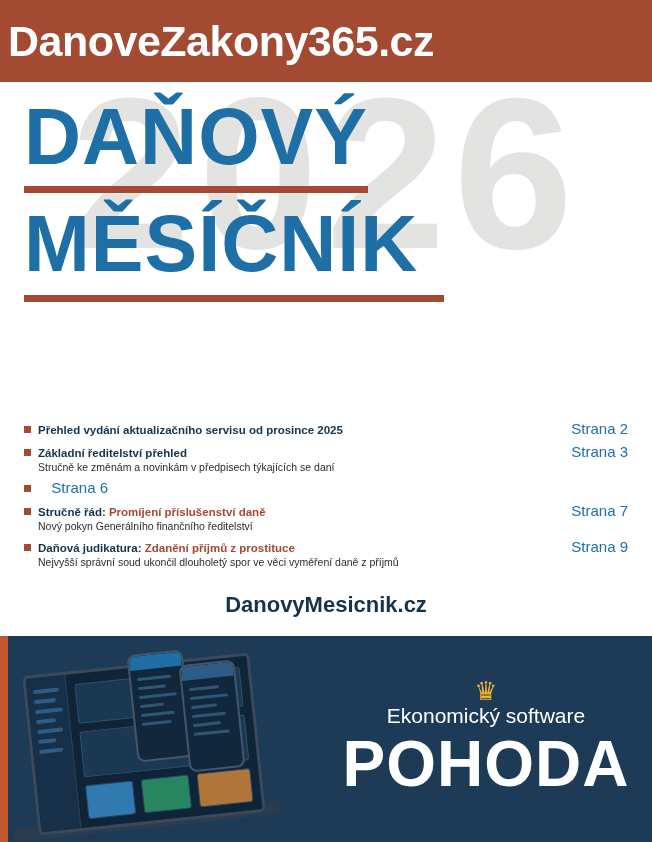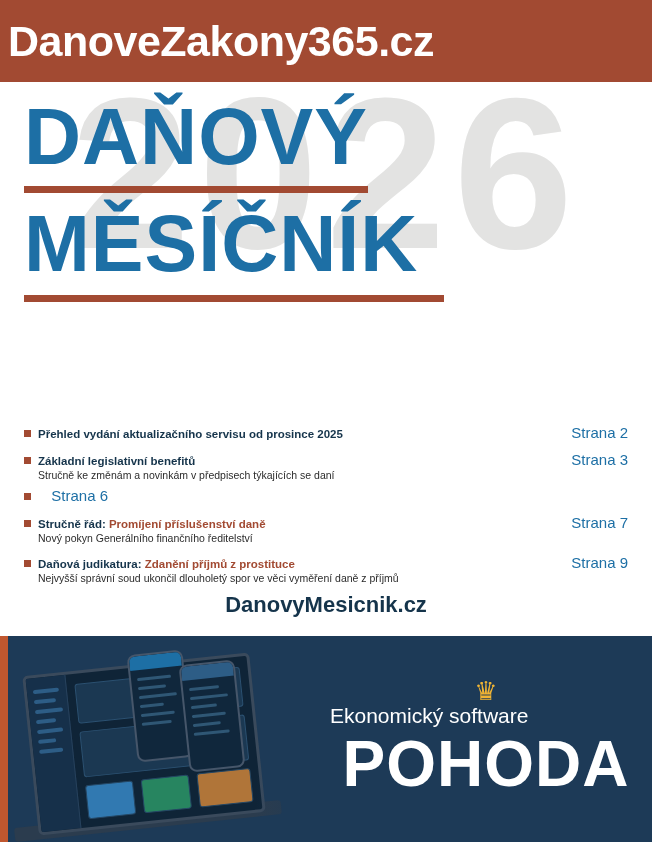--- a/index.html
+++ b/index.html
@@ -112,21 +112,20 @@
     flex: 0 0 auto;
     margin-right: 7px;
     position: relative;
     top: -1px;
   }
   .toc-title {
     font-size: 11.5px;
     font-weight: bold;
     color: #15344b;
     flex: 1 1 auto;
-    margin-top: 8px;
   }
   .toc-title .lead { color: #15344b; }
   .toc-title .rest { color: #a24a32; }
   .toc-page {
     font-size: 15px;
     font-weight: normal;
     color: #1d6fa5;
     flex: 0 0 auto;
     text-align: right;
     width: 70px;
@@ -169,20 +168,21 @@
     width: 40px; height: 22px;
     color: #f0b434;
     font-size: 26px;
     line-height: 1;
     text-align: center;
   }
   .advert .eco {
     position: absolute;
     left: 330px; top: 68px;
     width: 312px;
+    text-align: center;
     color: #ffffff;
     font-size: 21px;
   }
   .advert .pohoda {
     position: absolute;
     left: 330px; top: 96px;
     width: 312px;
     text-align: center;
     color: #ffffff;
     font-size: 64px;
@@ -287,21 +287,21 @@
         <span class="bullet"></span>
         <span class="toc-title"><span class="lead"></span> <span class="lead">Přehled vydání aktualizačního servisu od prosince 2025</span></span>
         <span class="toc-page">Strana 2</span>
       </div>
       <div class="toc-desc"></div>
     </div>
 
     <div class="toc-item">
       <div class="toc-row">
         <span class="bullet"></span>
-        <span class="toc-title"><span class="lead"></span> <span class="lead">Základní legislativní benefitů</span></span>
+        <span class="toc-title"><span class="lead"></span> <span class="lead">Základní ředitelství přehled</span></span>
         <span class="toc-page">Strana 3</span>
       </div>
       <div class="toc-desc">Stručně ke změnám a novinkám v předpisech týkajících se daní</div>
     </div>
 
     <div class="toc-item">
       <div class="toc-row">
         <span class="bullet"></span>
         <span class="toc-page">Strana 6</span>
       </div>

